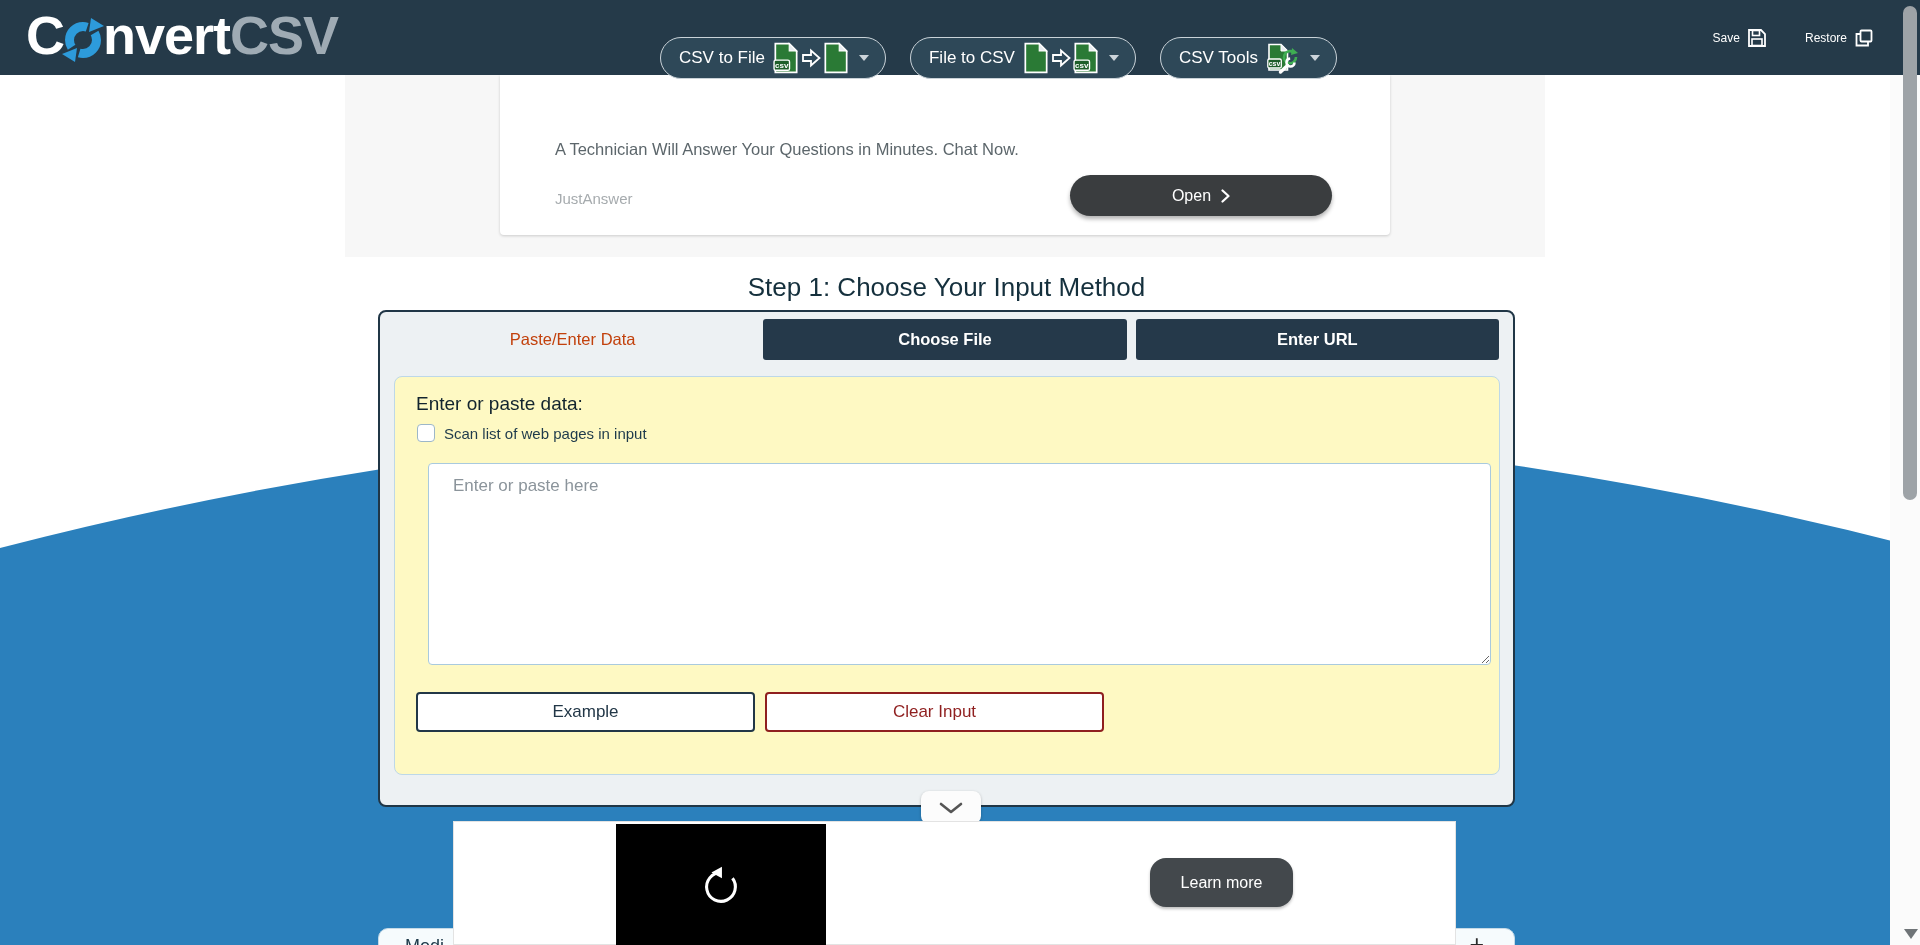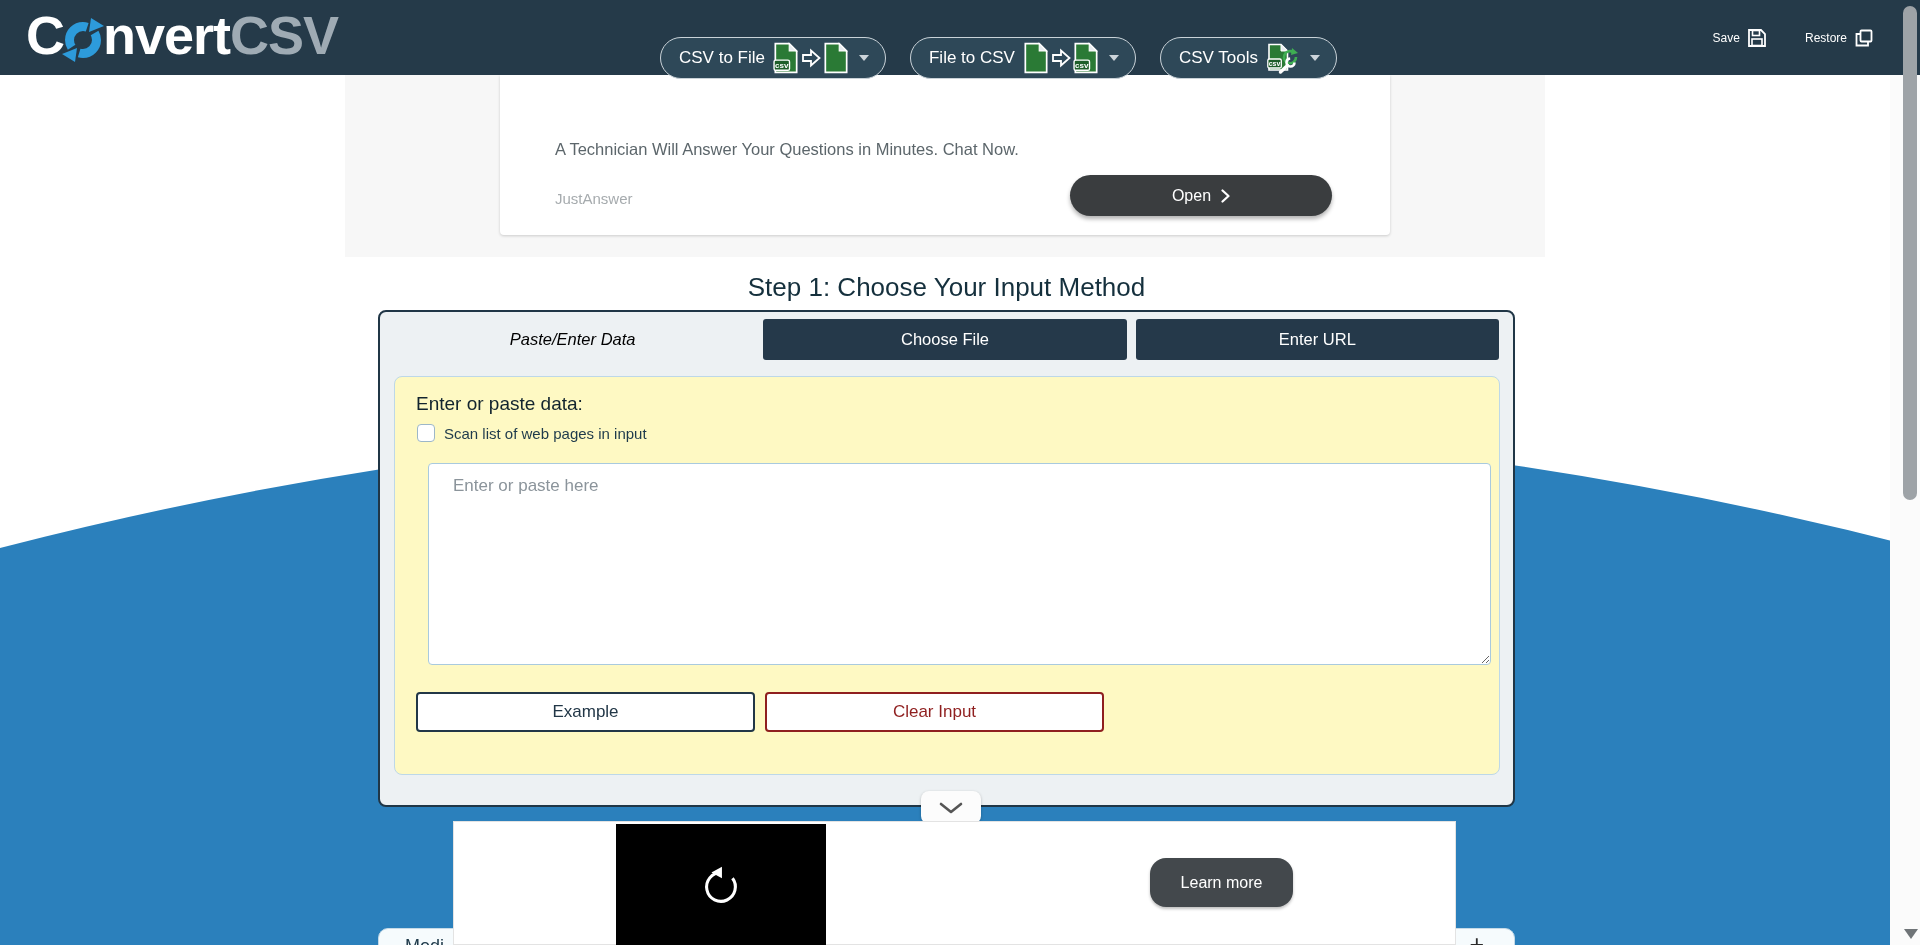--- a/index.html
+++ b/index.html
@@ -41,22 +41,22 @@
              box-shadow:0 3px 4px rgba(0,0,0,.3); cursor:pointer; }
 
   
   #step1-heading { position:absolute; left:378px; top:272px; width:1137px; text-align:center;
                    font-size:26px; font-weight:normal; color:#15303d; z-index:2; }
   #step1 { position:absolute; left:378px; top:310px; width:1137px; height:497px;
            background:#edf1f3; border:2px solid #203646; border-radius:8px; z-index:2; }
   #tabs { display:flex; gap:9px; padding:7px 14px 0 11px; }
   .tab { flex:1; height:41px; display:flex; align-items:center; justify-content:center;
          font-size:16.5px; border-radius:3px; cursor:pointer; }
-  .tab.dark { background:#25394a; color:#fff; }
-  .tab.active { background:transparent; color:#000000;font-style:italic; }
+  .tab.dark { background:#25394a; color:#fff;font-weight:bold; }
+  .tab.active { background:transparent; color:#c2410c; }
   #panel { position:absolute; left:14px; top:64px; width:1106px; height:399px;
            background:#fef9c3; border:1px solid #bdd8e8; border-radius:8px; }
   #panel-label { position:absolute; left:21px; top:16px; font-size:19px; color:#12242e; }
   #chk-row { position:absolute; left:22px; top:47px; display:flex; align-items:center; gap:9px; }
   #chk { width:18px; height:18px; background:#fff; border:1px solid #9db7c8;
          border-radius:4px; cursor:pointer; }
   #chk-label { font-size:15px; color:#1e3a4b; }
   #ta { position:absolute; left:21px; top:86px; width:1063px; height:202px;
         border:1px solid #a9cade; border-radius:4px; background:#fff; padding:12px 24px;
         font-family:"Liberation Sans", sans-serif; font-size:17px; color:#333; resize:both;margin-left:12px; }

